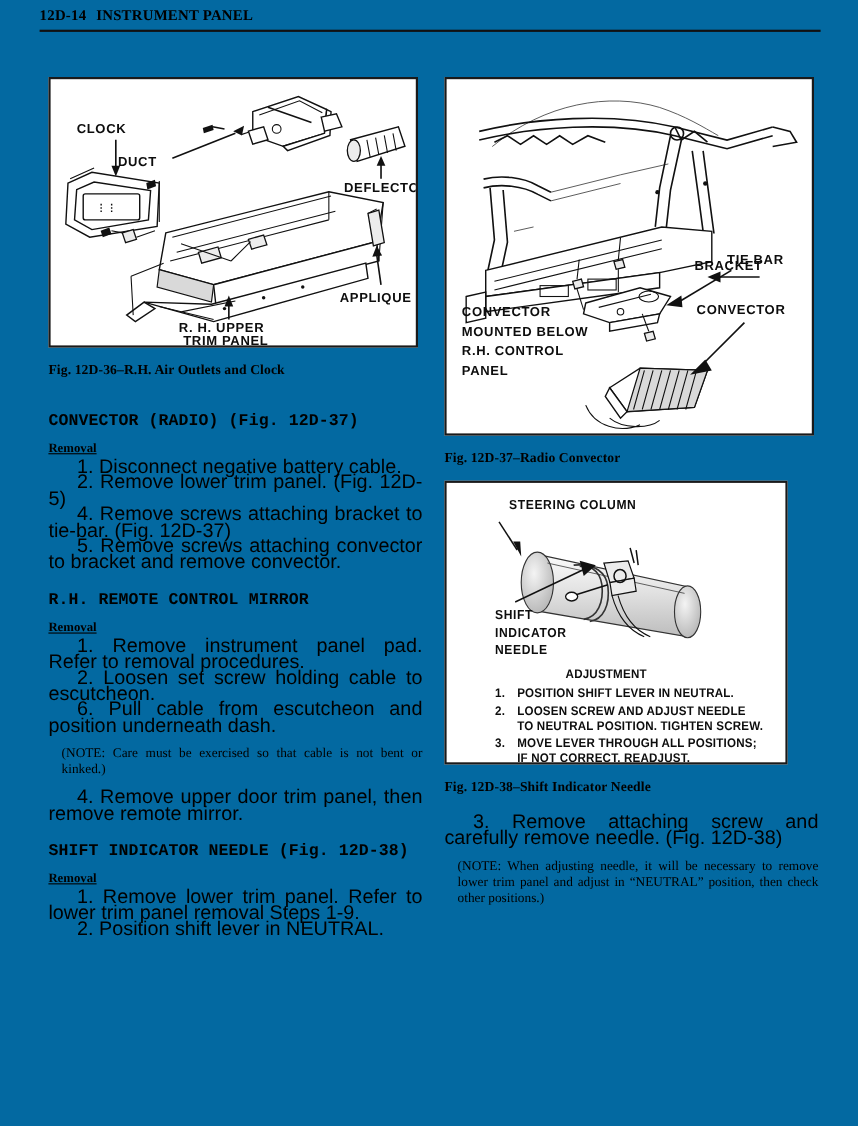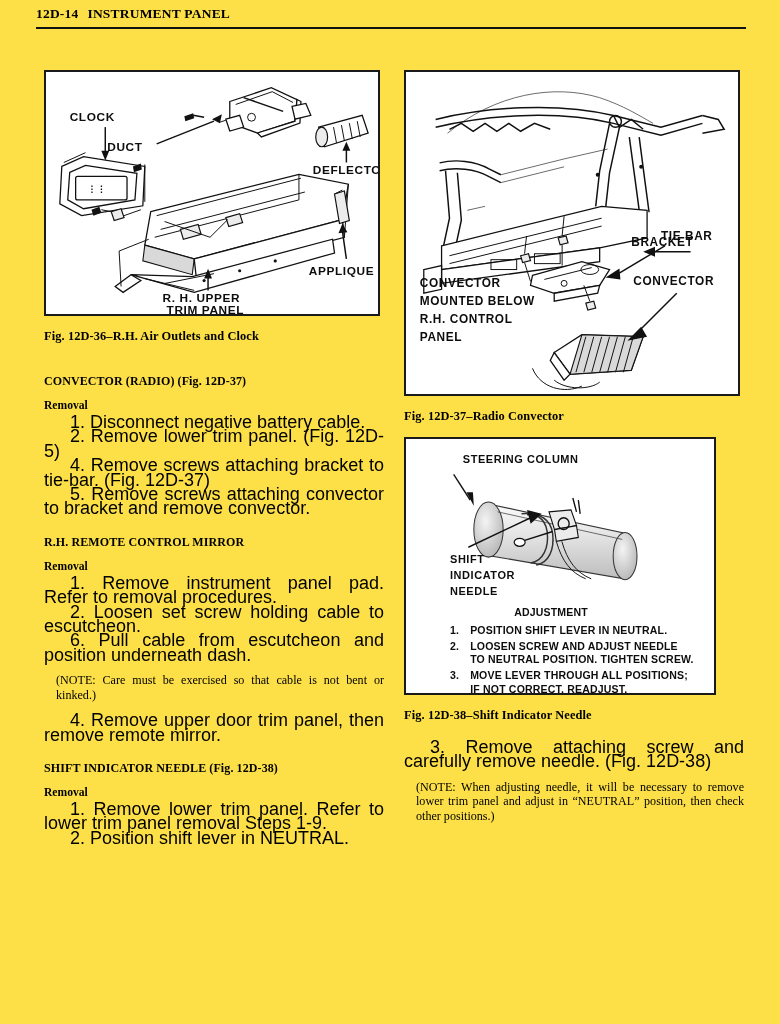--- a/index.html
+++ b/index.html
@@ -12,21 +12,21 @@
     width: 780px;
     height: 1024px;
     position: relative;
     font-family: "Liberation Serif", serif;
     color: #000000;
     overflow: hidden;
   }
   .page {
     position: absolute;
     inset: 0;
-    background: #fde047;
+    background: #0369a1;
   }
 
   
   .running-head {
     position: absolute;
     left: 36px;
     top: 6px;
     font-family: "Liberation Serif", serif;
     font-weight: bold;
     font-size: 13.5px;
@@ -71,33 +71,34 @@
     font-family: "Liberation Serif", serif;
     font-weight: bold;
     font-size: 12.4px;
     margin-top: 13px;
     margin-bottom: 2px;
     letter-spacing: 0.1px;
   }
 
   
   .sec-head {
-    font-family: Liberation Serif, serif;
+    font-family: Liberation Mono, monospace;
     font-weight: bold;
-    font-size: 12px;
+    font-size: 15px;
     margin-top: 19px;
     margin-bottom: 9px;
     letter-spacing: 0.1px;
   }
   .sub-head {
     font-family: "Liberation Serif", serif;
     font-weight: bold;
     font-size: 11.6px;
     margin-top: 10px;
     margin-bottom: 3px;
+    text-decoration: underline;
   }
   p.body {
     font-family: Liberation Sans, sans-serif;
     font-size: 18px;
     line-height: 14.4px;
     margin: 0 0 0 0;
     text-align: justify;
     text-indent: 26px;
     hyphens: none;
   }

